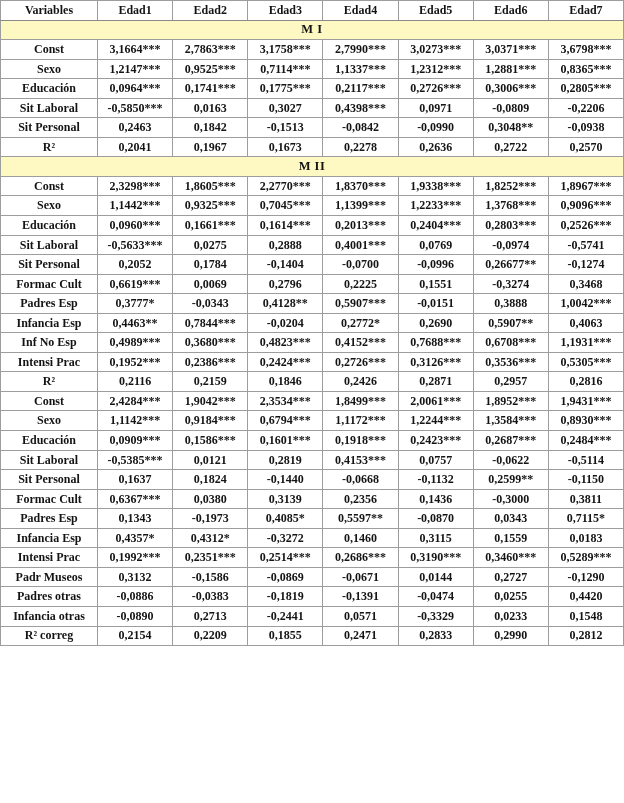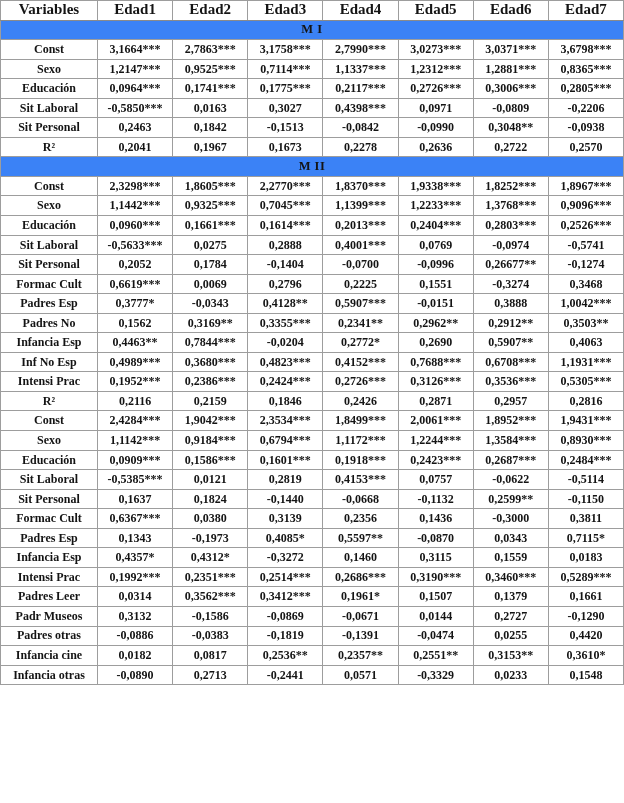--- a/index.html
+++ b/index.html
@@ -27,26 +27,26 @@
     text-align: center;
     vertical-align: middle;
     padding: 0 2px;
     height: 18.55px;
     font-size: 12px;
     line-height: 1.05;
     overflow: hidden;
     white-space: nowrap;
   }
   table.regression thead th {
-    font-size: 15px;
+    font-size: 12px;
     background: #ffffff;
     border-bottom: 1px solid #8a8a8a;
   }
   tr.section-row td {
-    background: #3b82f6;
+    background: #fef9c3;
     font-size: 12.5px;
     letter-spacing: 0.5px;
   }
   td.rowlabel {
     font-size: 12px;
   }
 </style>
 </head>
 <body>
 
@@ -205,30 +205,20 @@
           <td class="rowlabel">Padres Esp</td>
           <td>0,3777*</td>
           <td>-0,0343</td>
           <td>0,4128**</td>
           <td>0,5907***</td>
           <td>-0,0151</td>
           <td>0,3888</td>
           <td>1,0042***</td>
         </tr>
         <tr>
-          <td class="rowlabel">Padres No</td>
-          <td>0,1562</td>
-          <td>0,3169**</td>
-          <td>0,3355***</td>
-          <td>0,2341**</td>
-          <td>0,2962**</td>
-          <td>0,2912**</td>
-          <td>0,3503**</td>
-        </tr>
-        <tr>
           <td class="rowlabel">Infancia Esp</td>
           <td>0,4463**</td>
           <td>0,7844***</td>
           <td>-0,0204</td>
           <td>0,2772*</td>
           <td>0,2690</td>
           <td>0,5907**</td>
           <td>0,4063</td>
         </tr>
         <tr>
@@ -345,64 +335,54 @@
           <td class="rowlabel">Intensi Prac</td>
           <td>0,1992***</td>
           <td>0,2351***</td>
           <td>0,2514***</td>
           <td>0,2686***</td>
           <td>0,3190***</td>
           <td>0,3460***</td>
           <td>0,5289***</td>
         </tr>
         <tr>
-          <td class="rowlabel">Padres Leer</td>
-          <td>0,0314</td>
-          <td>0,3562***</td>
-          <td>0,3412***</td>
-          <td>0,1961*</td>
-          <td>0,1507</td>
-          <td>0,1379</td>
-          <td>0,1661</td>
-        </tr>
-        <tr>
           <td class="rowlabel">Padr Museos</td>
           <td>0,3132</td>
           <td>-0,1586</td>
           <td>-0,0869</td>
           <td>-0,0671</td>
           <td>0,0144</td>
           <td>0,2727</td>
           <td>-0,1290</td>
         </tr>
         <tr>
           <td class="rowlabel">Padres otras</td>
           <td>-0,0886</td>
           <td>-0,0383</td>
           <td>-0,1819</td>
           <td>-0,1391</td>
           <td>-0,0474</td>
           <td>0,0255</td>
           <td>0,4420</td>
         </tr>
         <tr>
-          <td class="rowlabel">Infancia cine</td>
-          <td>0,0182</td>
-          <td>0,0817</td>
-          <td>0,2536**</td>
-          <td>0,2357**</td>
-          <td>0,2551**</td>
-          <td>0,3153**</td>
-          <td>0,3610*</td>
-        </tr>
-        <tr>
           <td class="rowlabel">Infancia otras</td>
           <td>-0,0890</td>
           <td>0,2713</td>
           <td>-0,2441</td>
           <td>0,0571</td>
           <td>-0,3329</td>
           <td>0,0233</td>
           <td>0,1548</td>
         </tr>
+        <tr>
+          <td class="rowlabel">R² correg</td>
+          <td>0,2154</td>
+          <td>0,2209</td>
+          <td>0,1855</td>
+          <td>0,2471</td>
+          <td>0,2833</td>
+          <td>0,2990</td>
+          <td>0,2812</td>
+        </tr>
       </tbody>
   </table>
 </div>
 
 </body></html>

